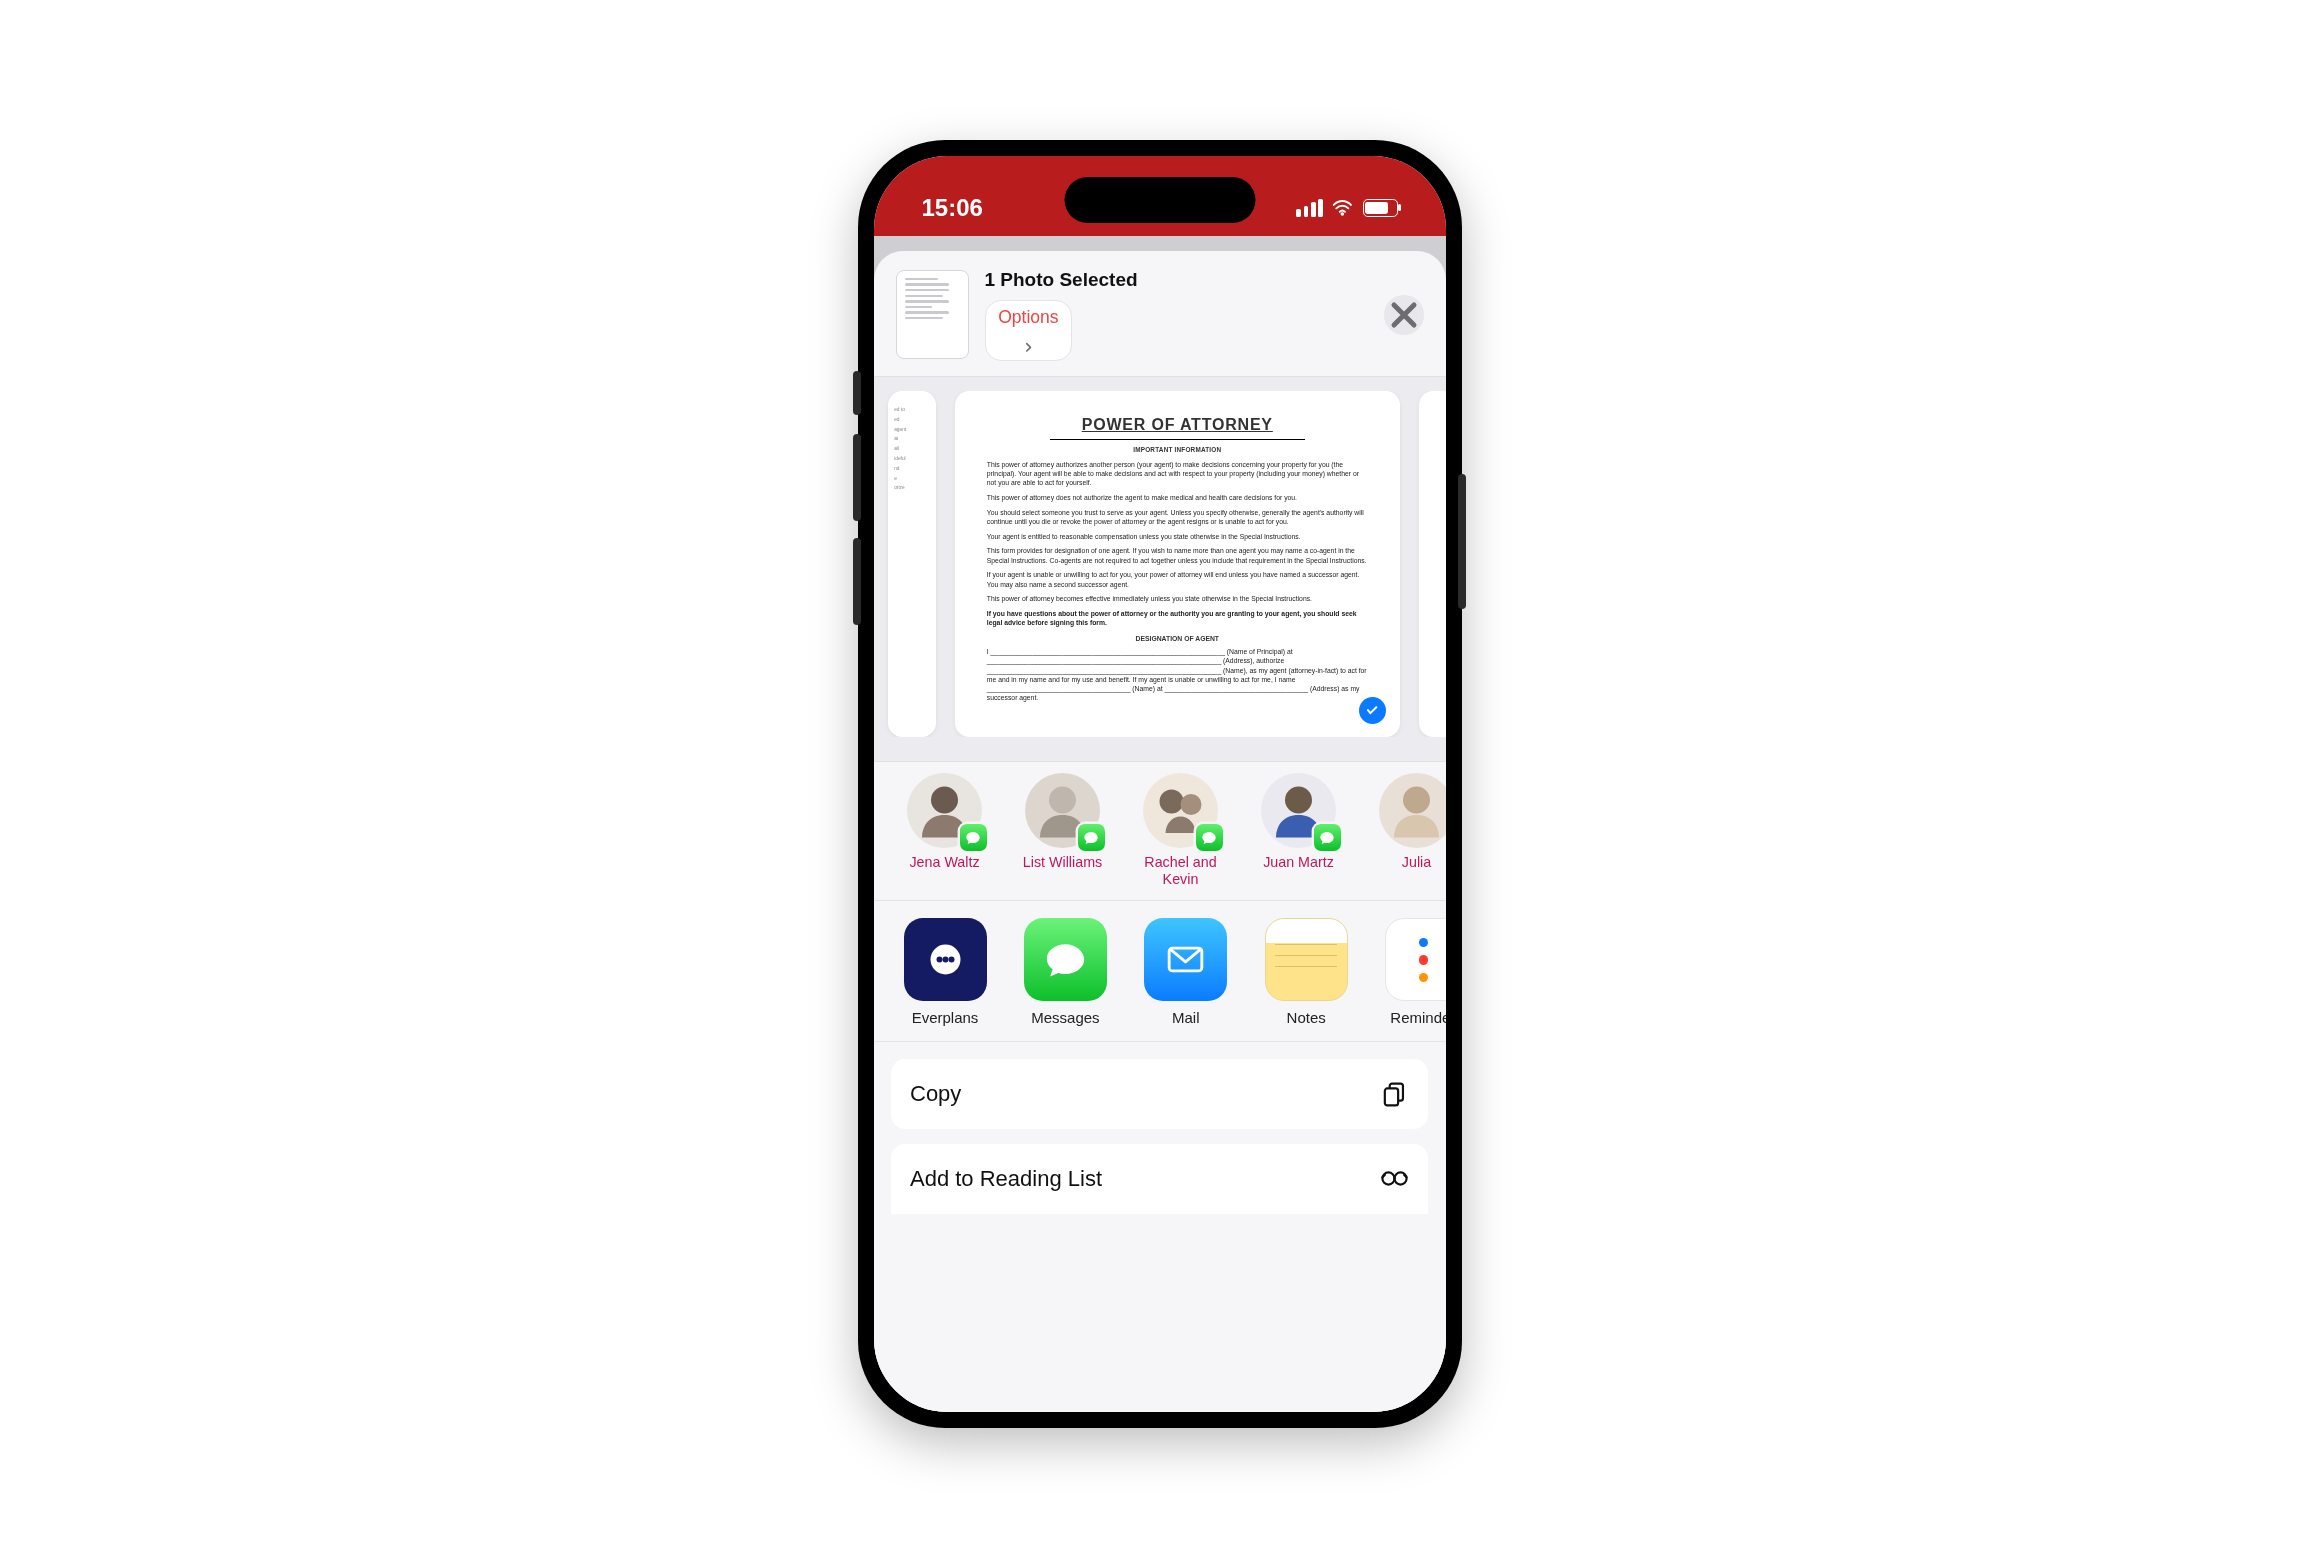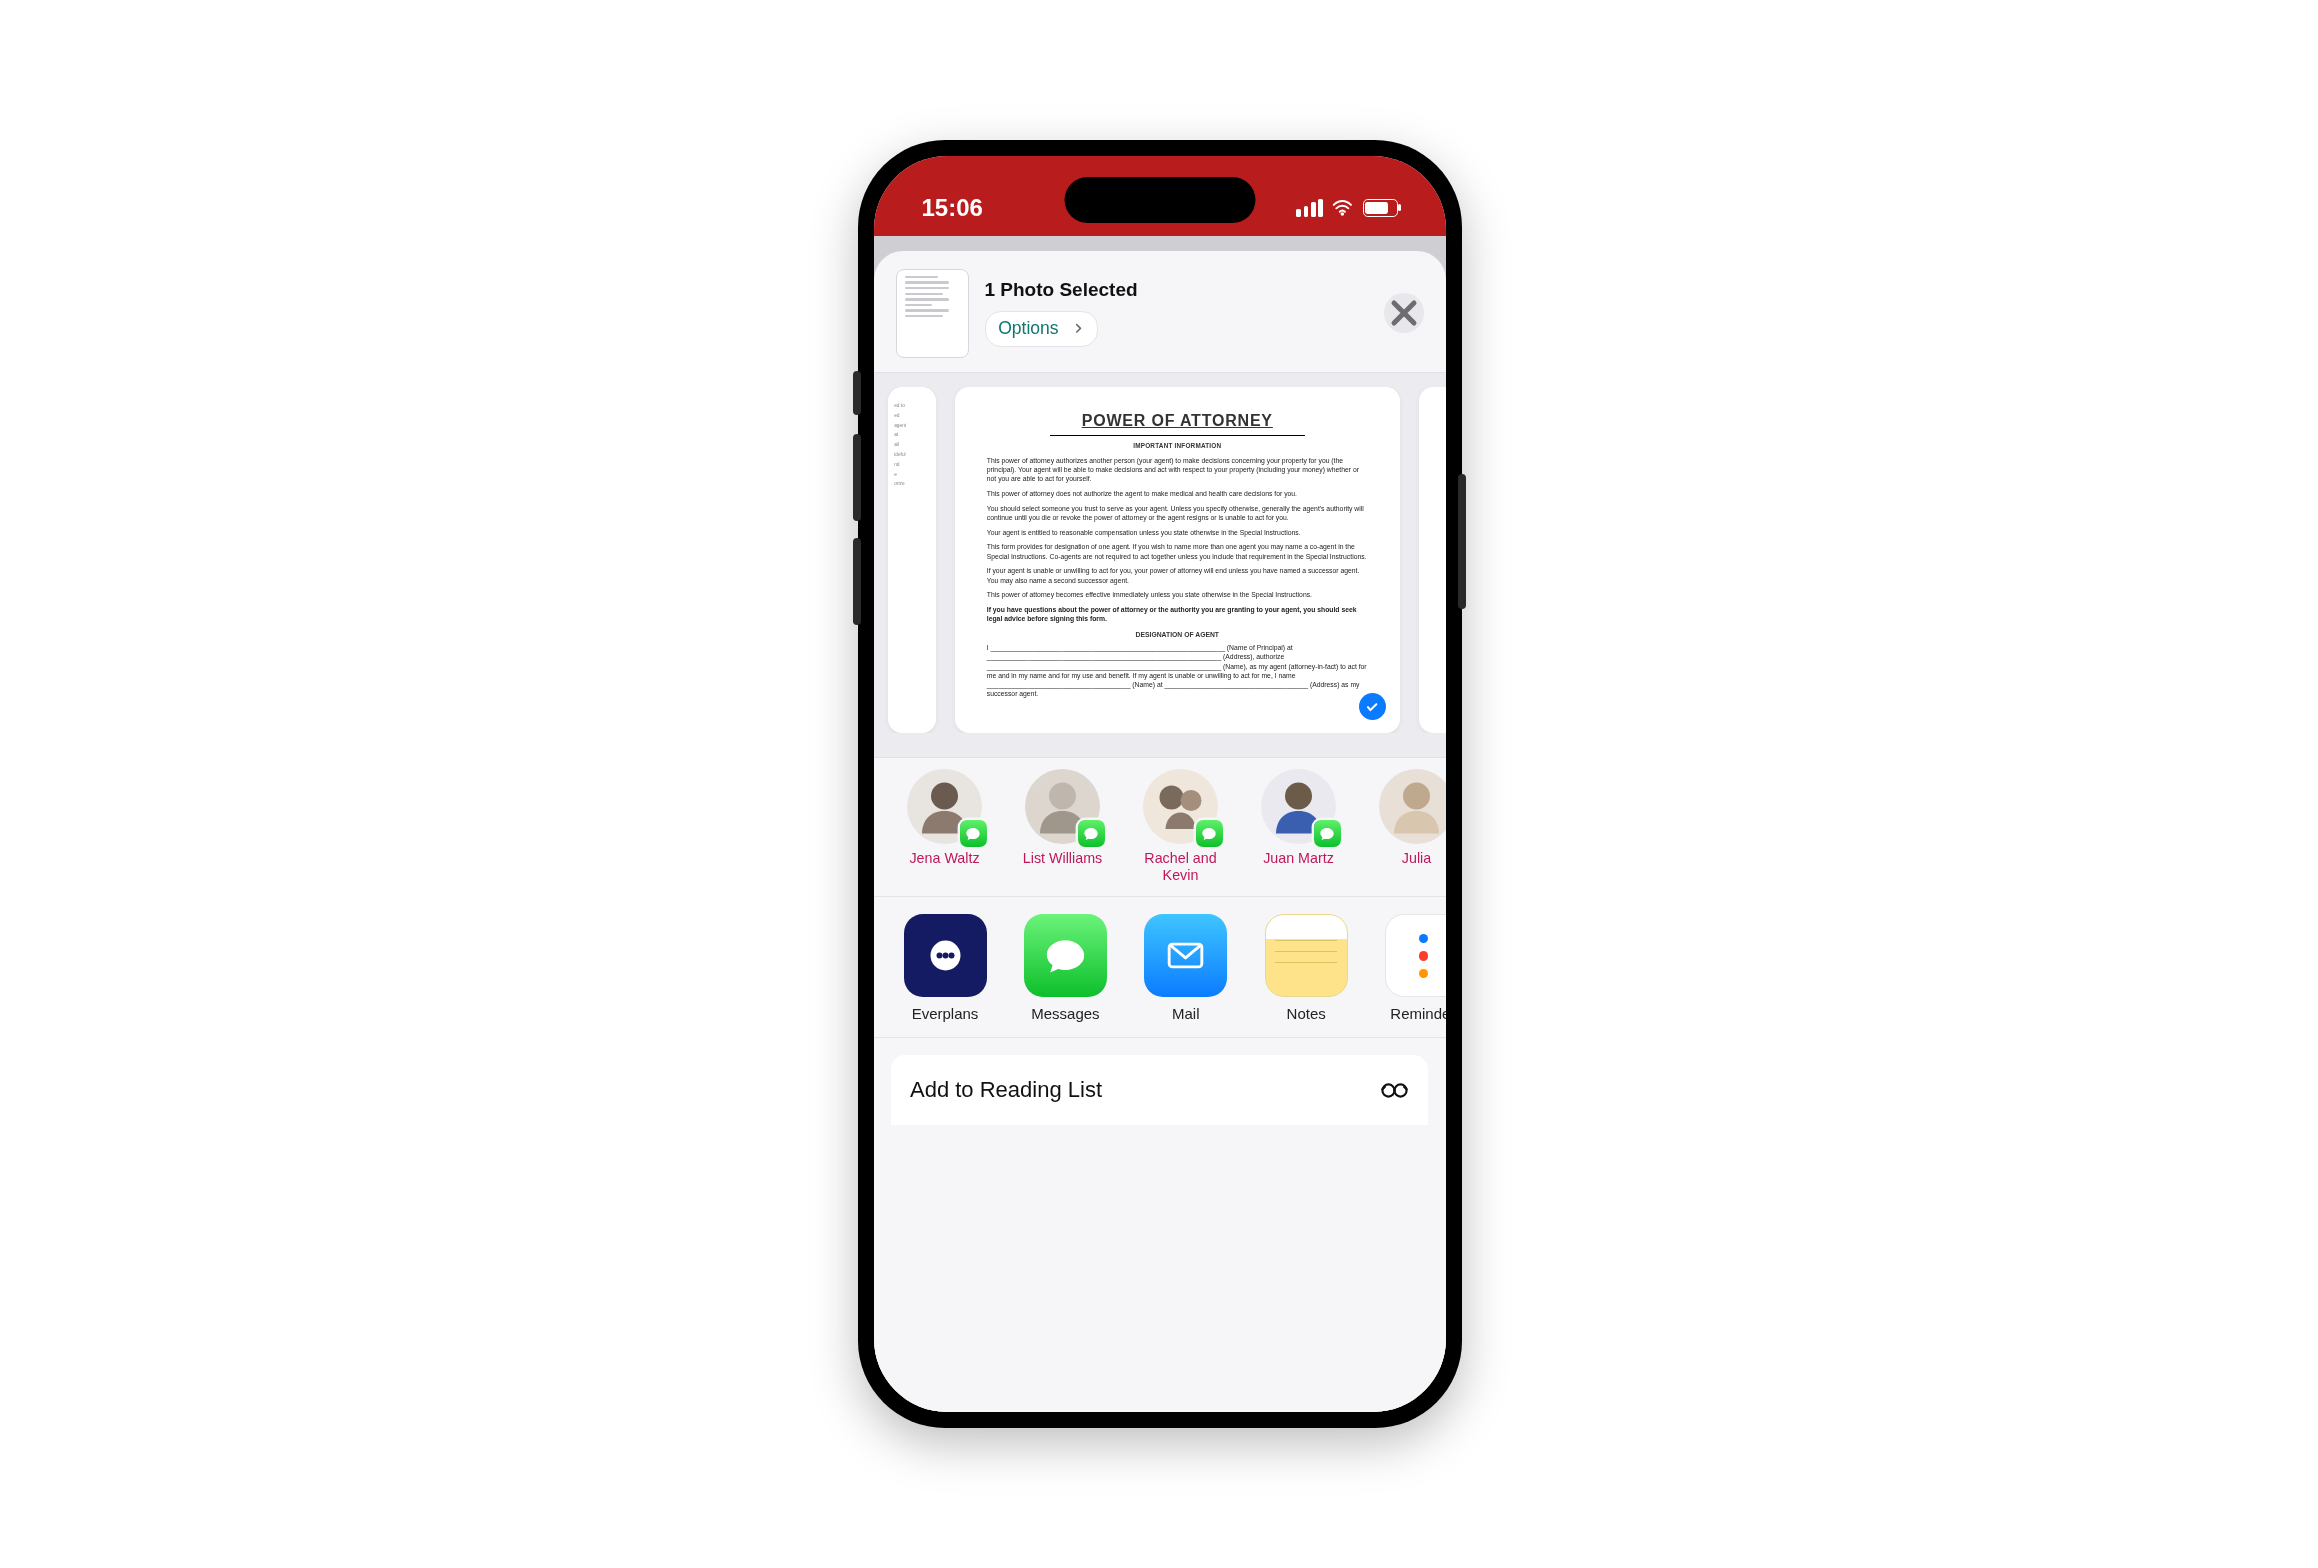--- a/index.html
+++ b/index.html
@@ -58,21 +58,21 @@
     width:73px; height:89px; background:#fff; border:0.8px solid #d6d6db; border-radius:8px;
     display:flex; flex-direction:column; gap:3.2px; padding:6.4px 8px; flex:0 0 auto;
   }
   .thumb .tline { height:2.4px; background:#c9c9cf; border-radius:1.6px; }
   .thumb .tline.w80{width:80%}.thumb .tline.w60{width:60%}.thumb .tline.w70{width:70%}.thumb .tline.w50{width:50%}
   .header-mid { flex:1; display:flex; flex-direction:column; gap:9.5px; }
   .selcount { font-size:19px; font-weight:600; color:#111; }
   .options-chip {
     align-self:flex-start; display:flex; align-items:center; gap:13px;
     background:#fff; border:0.8px solid #e3e3e8; border-radius:16px;
-    padding:6.4px 12.7px; font-size:17.5px; color:#0f766e;
+    padding:6.4px 12.7px; font-size:17.5px; color:#ef4444;flex-direction:column;
   }
   .close-btn {
     width:40px; height:40px; border-radius:20px; background:#e7e7ec; color:#6c6c72;
     display:flex; align-items:center; justify-content:center; font-size:22px; flex:0 0 auto;
     cursor:pointer;
   }
 
   
   .preview-strip { padding:14.3px 0 24px 0; background:#ececf0; border-top:0.8px solid #e0e0e5; border-bottom:0.8px solid #e0e0e5; }
   .preview-scroll { display:flex; gap:19px; overflow:hidden; padding:0 14.3px; }
@@ -372,20 +372,27 @@
               <div class="rem-line">
                   <span class="rem-dot" style="background:#ff9500"></span>
                   <span class="rem-bar"></span>
                 </div>
             </div>
             <div class="app-label">Reminders</div>
           </div>
         </div>
 
         <div class="action-list">
+          <div class="action-item">
+            <span>Copy</span>
+            <svg class="action-ic" viewBox="0 0 24 24">
+                <rect x="8" y="3" width="11" height="14" rx="2" fill="none" stroke="#111" stroke-width="1.8"></rect>
+                <rect x="4" y="7" width="11" height="14" rx="2" fill="#fff" stroke="#111" stroke-width="1.8"></rect>
+              </svg>
+          </div>
           <div class="action-item cut">
             <span>Add to Reading List</span>
             <svg class="action-ic" viewBox="0 0 24 24">
                 <circle cx="7" cy="12" r="5" fill="none" stroke="#111" stroke-width="1.8"></circle>
                 <circle cx="17" cy="12" r="5" fill="none" stroke="#111" stroke-width="1.8"></circle>
                 <path d="M12 12c0-1 0-1 0 0M2 11l2-2M22 11l-2-2" fill="none" stroke="#111" stroke-width="1.8" stroke-linecap="round"></path>
               </svg>
           </div>
         </div>
 

